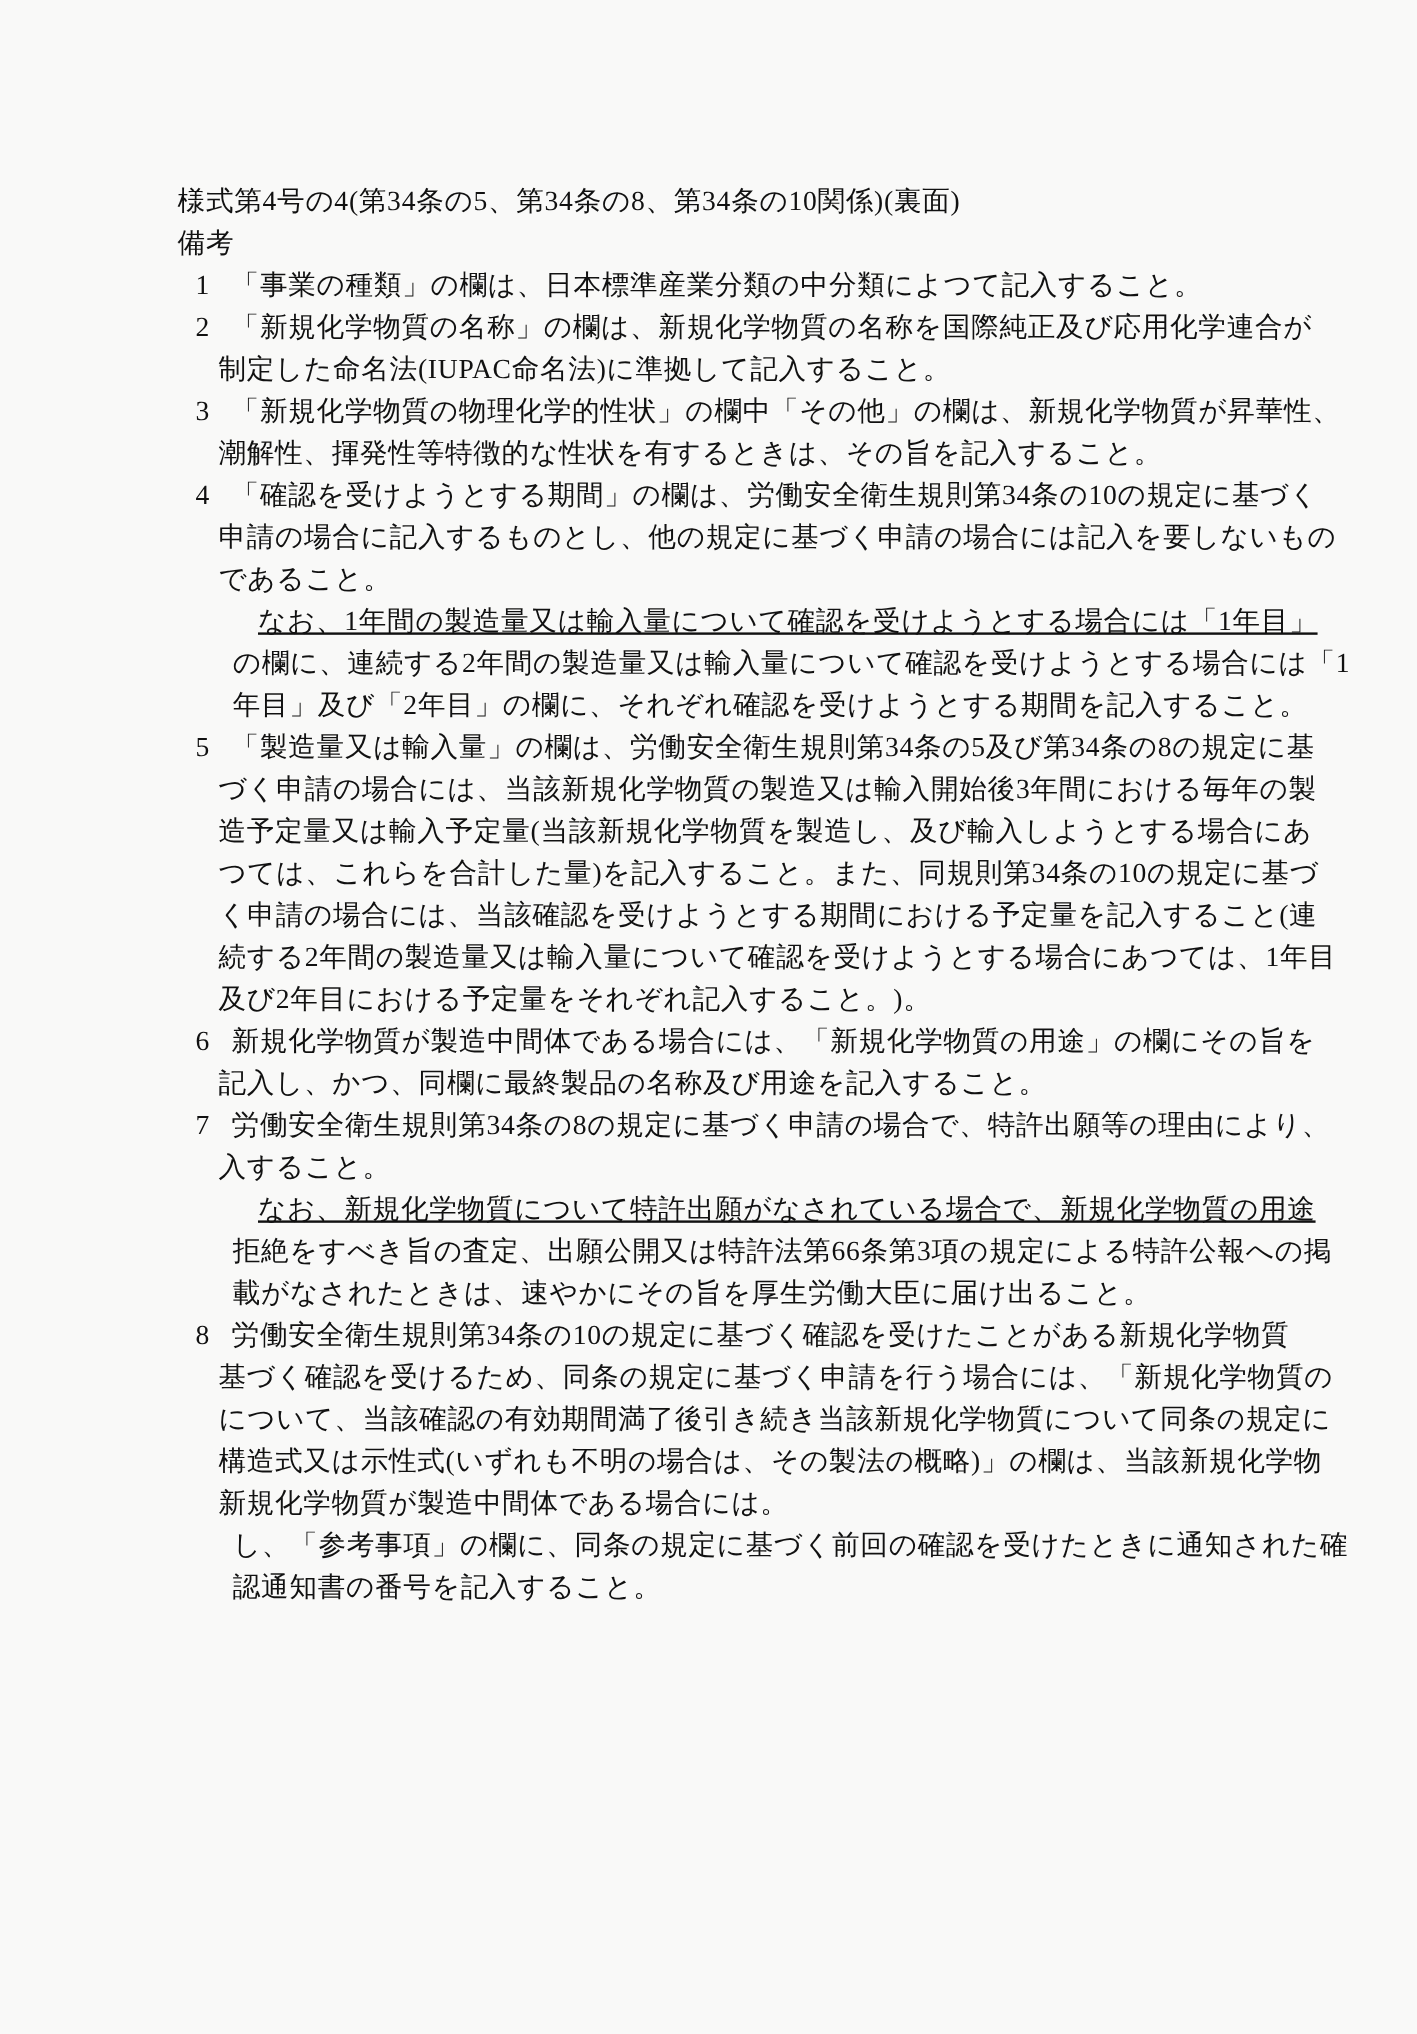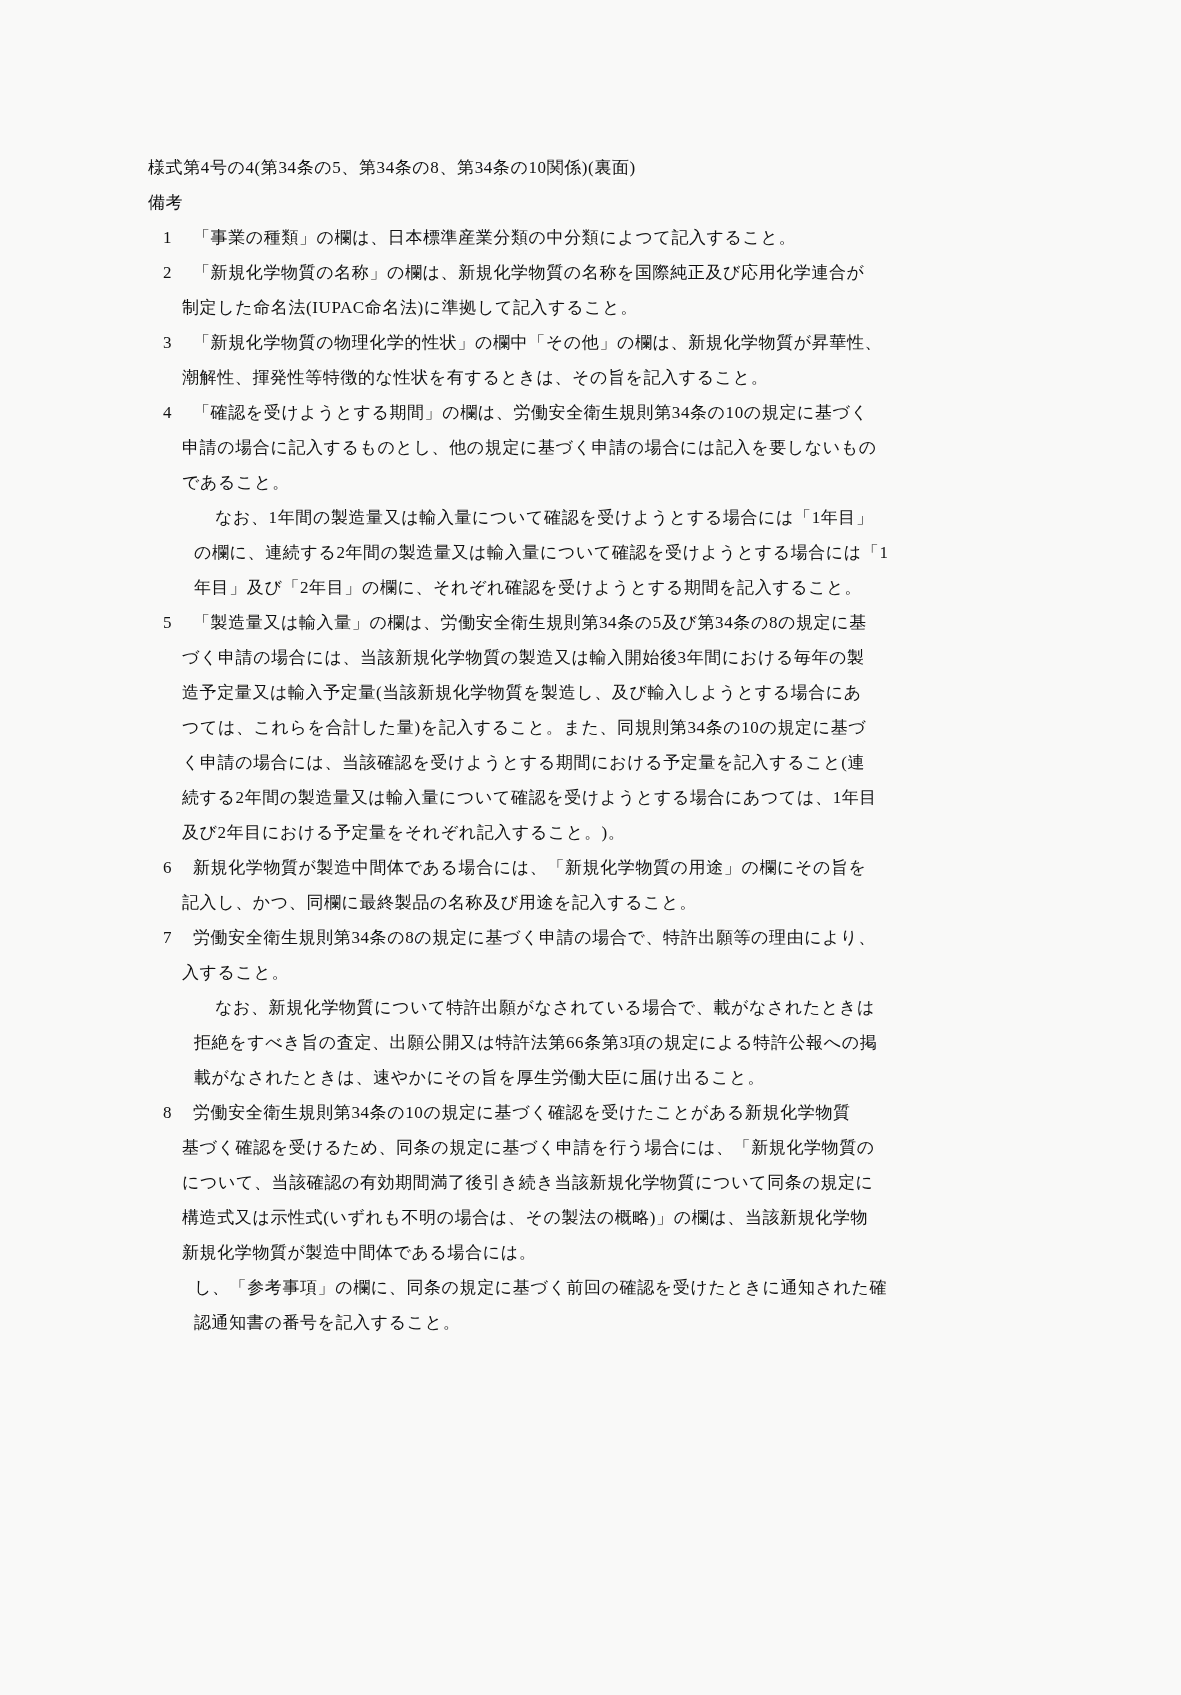--- a/index.html
+++ b/index.html
@@ -5,40 +5,40 @@
   html, body { margin: 0; padding: 0; }
   body { background: #e8e8e8; }
   .page {
     position: relative;
     width: 1181px;
     height: 1695px;
     margin: 0 auto;
     background: #f9f9f8;
     color: #111;
     font-family: "Liberation Serif", "DejaVu Serif", serif;
-    font-size: 17px;
+    font-size: 23px;
     letter-spacing: 0.6px;
     box-sizing: border-box;
     padding: 150px 55px 0 148px;
     overflow: hidden;
   }
   .line {
     height: 35px;
     line-height: 35px;
     white-space: nowrap;
   }
   .line.title, .line.label { padding-left: 0; }
   .line.item { padding-left: 15px; }
   .line.item .num {
     display: inline-block;
     width: 30px;
     letter-spacing: 0;
   }
   .line.cont { padding-left: 34px; font-family: Liberation Serif, serif; }
-  .line.sub { padding-left: 67px; }
+  .line.sub { padding-left: 67px; text-decoration: underline; }
   .line.subcont { padding-left: 46px; }
 </style>
 </head>
 <body>
 
 <div class="page">
   <div class="line title">様式第4号の4(第34条の5、第34条の8、第34条の10関係)(裏面)</div>
   <div class="line label">備考</div>
   <div id="notes-lines">
       <div class="line item"><span class="num">1</span><span>「事業の種類」の欄は、日本標準産業分類の中分類によつて記入すること。</span></div>
@@ -56,21 +56,21 @@
       <div class="line cont">づく申請の場合には、当該新規化学物質の製造又は輸入開始後3年間における毎年の製</div>
       <div class="line cont">造予定量又は輸入予定量(当該新規化学物質を製造し、及び輸入しようとする場合にあ</div>
       <div class="line cont">つては、これらを合計した量)を記入すること。また、同規則第34条の10の規定に基づ</div>
       <div class="line cont">く申請の場合には、当該確認を受けようとする期間における予定量を記入すること(連</div>
       <div class="line cont">続する2年間の製造量又は輸入量について確認を受けようとする場合にあつては、1年目</div>
       <div class="line cont">及び2年目における予定量をそれぞれ記入すること。)。</div>
       <div class="line item"><span class="num">6</span><span>新規化学物質が製造中間体である場合には、「新規化学物質の用途」の欄にその旨を</span></div>
       <div class="line cont">記入し、かつ、同欄に最終製品の名称及び用途を記入すること。</div>
       <div class="line item"><span class="num">7</span><span>労働安全衛生規則第34条の8の規定に基づく申請の場合で、特許出願等の理由により、</span></div>
       <div class="line cont">入すること。</div>
-      <div class="line sub">なお、新規化学物質について特許出願がなされている場合で、載がなされたときは</div>
+      <div class="line sub">なお、新規化学物質について特許出願がなされている場合で、新規化学物質の用途</div>
       <div class="line subcont">拒絶をすべき旨の査定、出願公開又は特許法第66条第3項の規定による特許公報への掲</div>
       <div class="line subcont">載がなされたときは、速やかにその旨を厚生労働大臣に届け出ること。</div>
       <div class="line item"><span class="num">8</span><span>労働安全衛生規則第34条の10の規定に基づく確認を受けたことがある新規化学物質</span></div>
       <div class="line cont">基づく確認を受けるため、同条の規定に基づく申請を行う場合には、「新規化学物質の</div>
       <div class="line cont">について、当該確認の有効期間満了後引き続き当該新規化学物質について同条の規定に</div>
       <div class="line cont">構造式又は示性式(いずれも不明の場合は、その製法の概略)」の欄は、当該新規化学物</div>
       <div class="line cont">新規化学物質が製造中間体である場合には。</div>
       <div class="line subcont">し、「参考事項」の欄に、同条の規定に基づく前回の確認を受けたときに通知された確</div>
       <div class="line subcont">認通知書の番号を記入すること。</div>
     </div>

